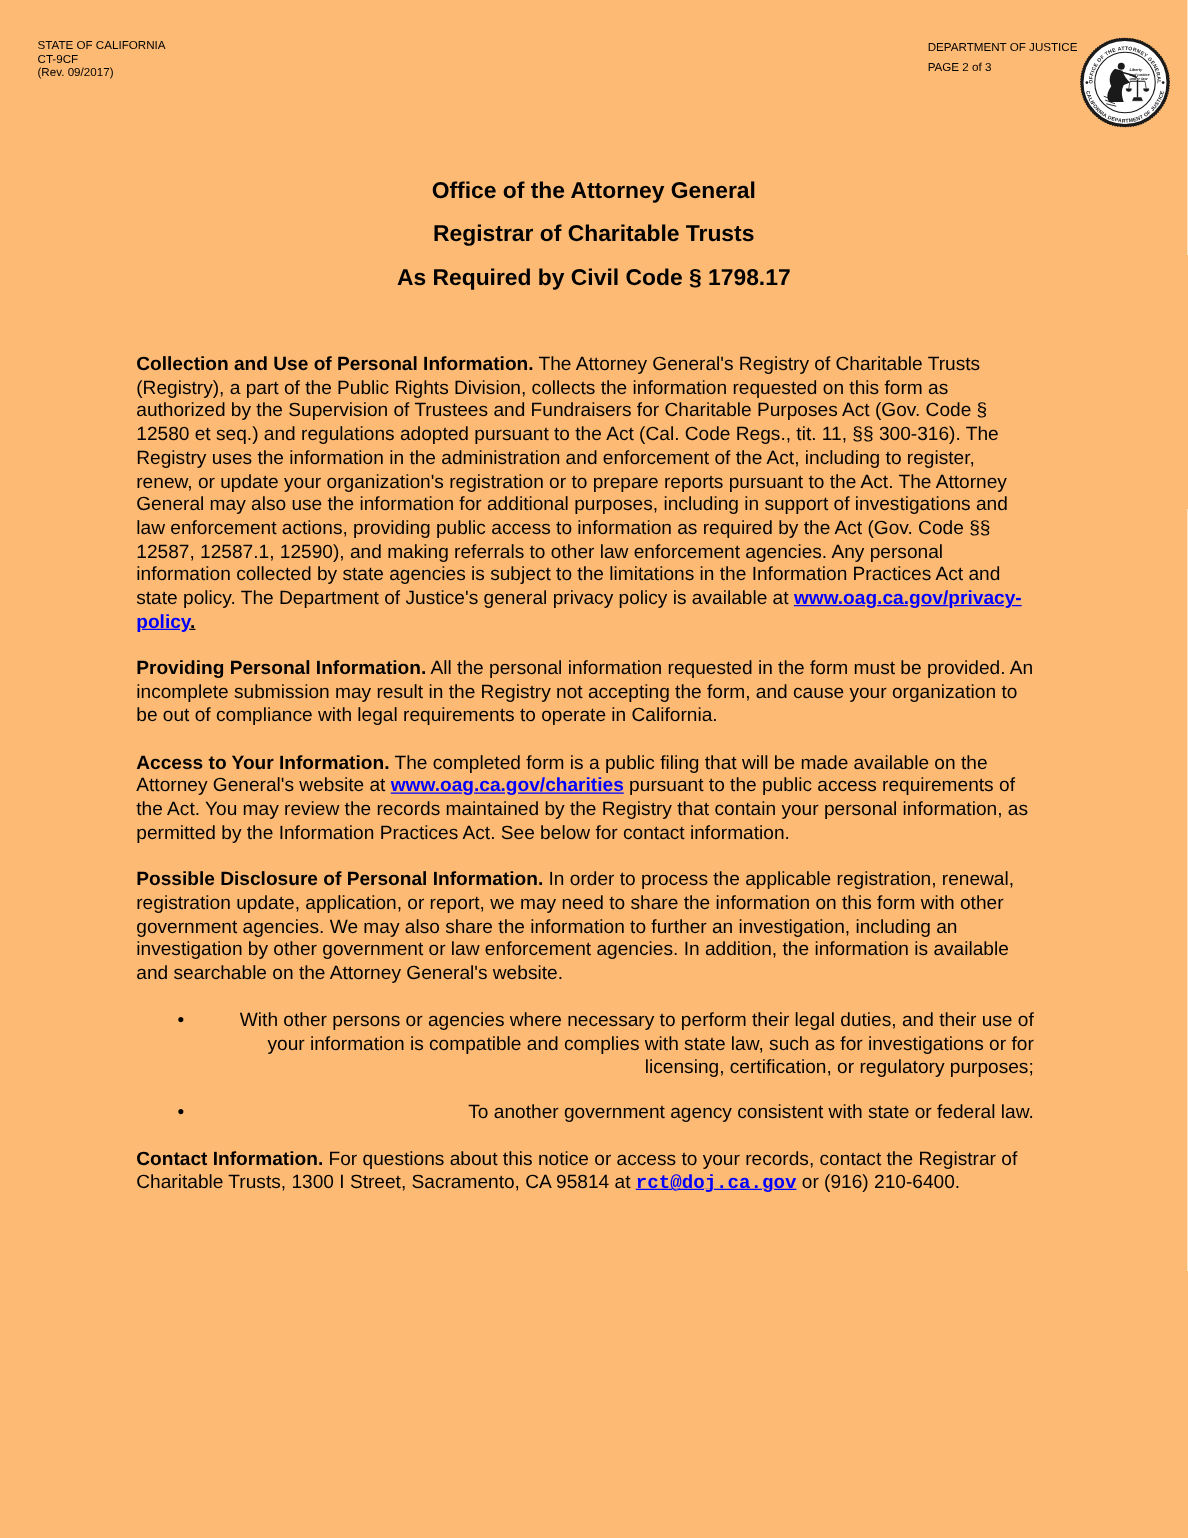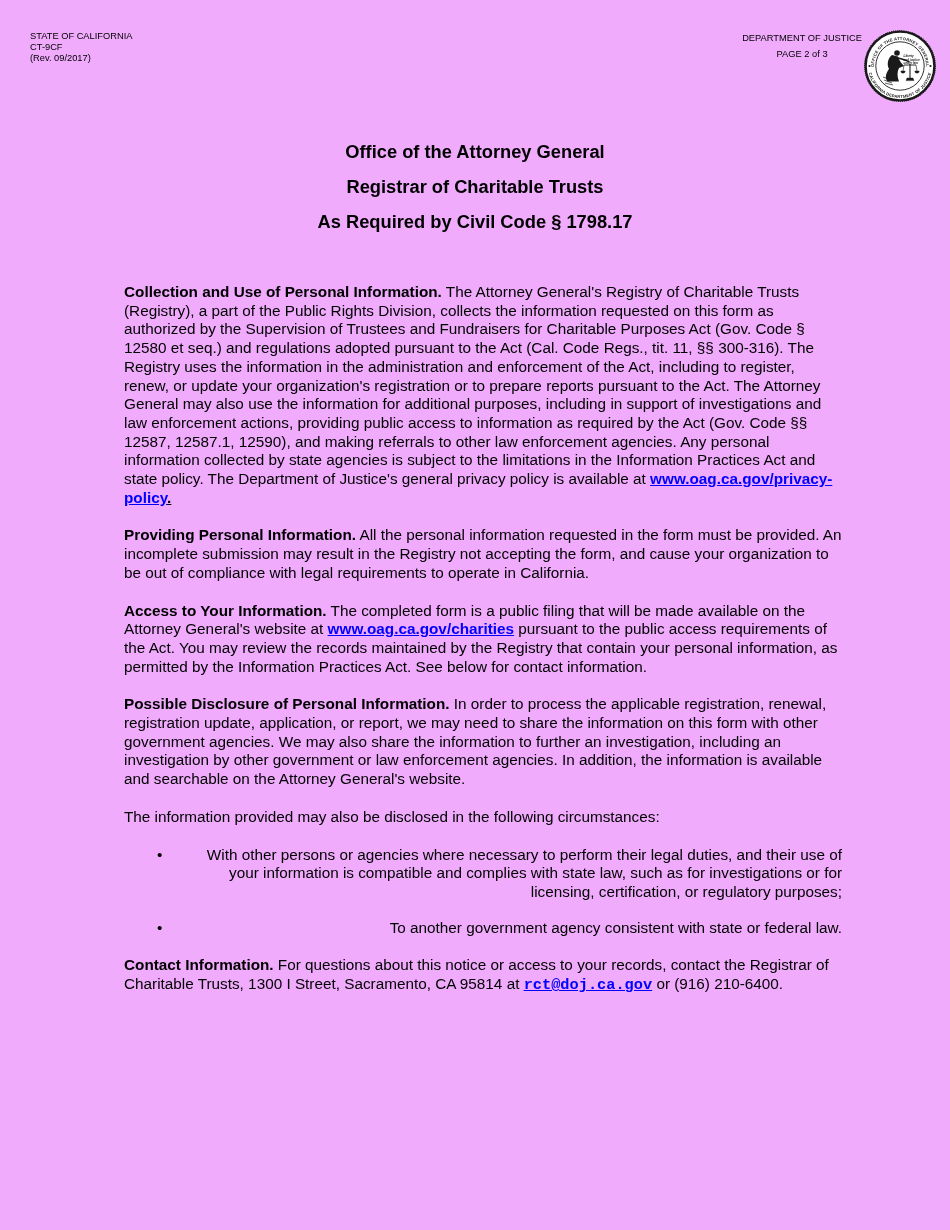--- a/index.html
+++ b/index.html
@@ -9,39 +9,39 @@
     width: 950px;
     height: 1230px;
     font-family: "Liberation Sans", "DejaVu Sans", sans-serif;
     color: #000000;
     -webkit-font-smoothing: antialiased;
   }
   .page {
     position: relative;
     width: 950px;
     height: 1230px;
-    background: #f0abfc;
+    background: #fdba74;
     overflow: hidden;
   }
   
   .hdr-left {
     position: absolute;
     left: 30px;
     top: 31px;
     font-size: 9.3px;
     line-height: 11px;
     white-space: nowrap;
   }
   .hdr-right {
     position: absolute;
     right: 88px;
     top: 31px;
     font-size: 9.3px;
     line-height: 15.5px;
-    text-align: center;
+    text-align: left;
     white-space: nowrap;
   }
   .seal-wrap {
     position: absolute;
     left: 864px;
     top: 30px;
     width: 72px;
     height: 72px;
   }
   
@@ -51,21 +51,21 @@
     left: 0;
     width: 100%;
     text-align: center;
     font-weight: bold;
     font-size: 18.3px;
     line-height: 35px;
   }
   
   .body-text {
     position: absolute;
-    left: 124px;
+    left: 109px;
     top: 283px;
     width: 718px;
     font-size: 15.3px;
     line-height: 18.7px;
     text-align: left;
   }
   .body-text p { margin: 0 0 19px 0; }
   .lead { font-weight: bold; }
   a.doc-link {
     color: #0000ff;
@@ -157,21 +157,20 @@
   <div class="body-text">
 
     <p><span class="lead">Collection and Use of Personal Information.</span><span> The Attorney General's Registry of Charitable Trusts (Registry), a part of the Public Rights Division, collects the information requested on this form as authorized by the Supervision of Trustees and Fundraisers for Charitable Purposes Act (Gov. Code § 12580 et seq.) and regulations adopted pursuant to the Act (Cal. Code Regs., tit. 11, §§ 300-316). The Registry uses the information in the administration and enforcement of the Act, including to register, renew, or update your organization's registration or to prepare reports pursuant to the Act. The Attorney General may also use the information for additional purposes, including in support of investigations and law enforcement actions, providing public access to information as required by the Act (Gov. Code §§ 12587, 12587.1, 12590), and making referrals to other law enforcement agencies. Any personal information collected by state agencies is subject to the limitations in the Information Practices Act and state policy. The Department of Justice's general privacy policy is available at </span><a class="doc-link" style="color: rgb(0, 0, 255);"><span>www.oag.ca.gov/</span><wbr><span>privacy-policy</span></a><span class="after-link">.</span></p>
 
     <p><span class="lead">Providing Personal Information.</span><span> All the personal information requested in the form must be provided. An incomplete submission may result in the Registry not accepting the form, and cause your organization to be out of compliance with legal requirements to operate in California.</span></p>
 
     <p><span class="lead">Access to Your Information.</span><span> The completed form is a public filing that will be made available on the Attorney General's website at </span><a class="doc-link" style="color: rgb(0, 0, 255);">www.oag.ca.gov/charities</a><span> pursuant to the public access requirements of the Act. You may review the records maintained by the Registry that contain your personal information, as permitted by the Information Practices Act. See below for contact information.</span></p>
 
     <p><span class="lead">Possible Disclosure of Personal Information.</span><span> In order to process the applicable registration, renewal, registration update, application, or report, we may need to share the information on this form with other government agencies. We may also share the information to further an investigation, including an investigation by other government or law enforcement agencies. In addition, the information is available and searchable on the Attorney General's website.</span></p>
 
-    <p>The information provided may also be disclosed in the following circumstances:</p>
 
     <div class="list-block">
       <div class="bullet-row">
         <span class="bullet-glyph">•</span>
         <span class="bullet-body">With other persons or agencies where necessary to perform their legal duties, and their use of your information is compatible and complies with state law, such as for investigations or for licensing, certification, or regulatory purposes;</span>
       </div>
       <div class="bullet-row">
         <span class="bullet-glyph">•</span>
         <span class="bullet-body">To another government agency consistent with state or federal law.</span>
       </div>

